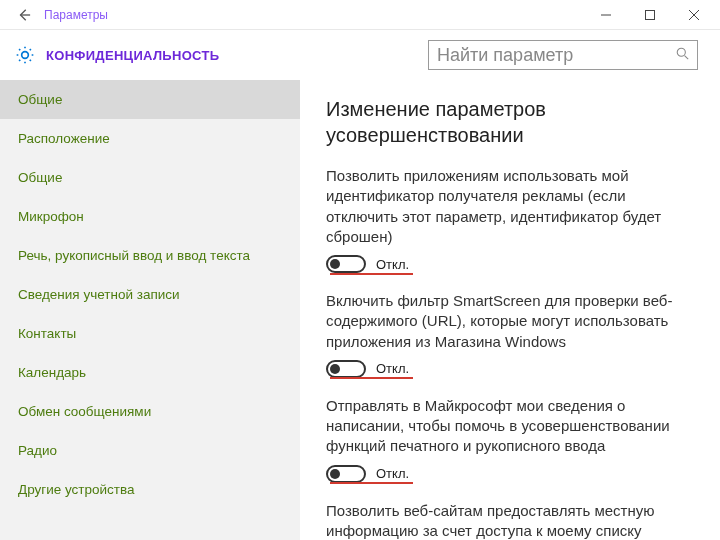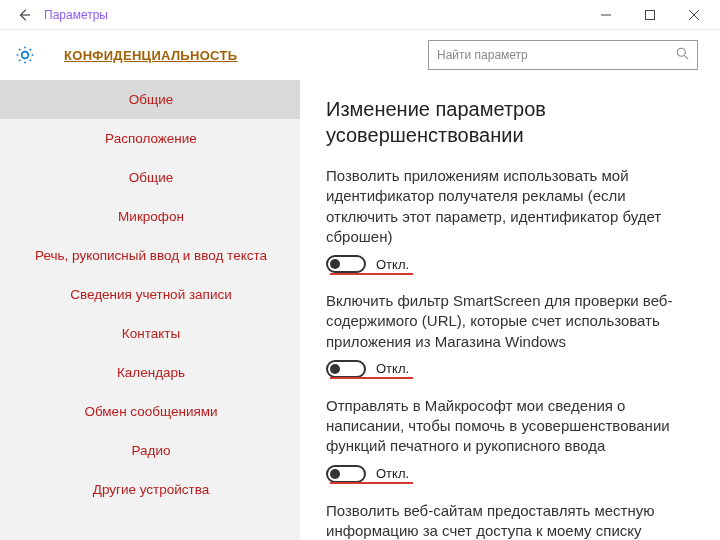--- a/index.html
+++ b/index.html
@@ -43,55 +43,53 @@
     display: flex;
     align-items: center;
     padding: 0 22px 0 14px;
   }
   .gear {
     width: 22px; height: 22px;
     color: #0078d7;
     display: flex; align-items: center; justify-content: center;
   }
   .header-title {
-    margin-left: 28px;
+    margin-left: 10px;
     font-size: 13px;
     font-weight: 600;
     letter-spacing: 0.3px;
-    color: #a16207;
-    text-decoration: underline;
+    color: #6d28d9;
   }
   .search-wrap {
     margin-left: auto;
     width: 270px; height: 30px;
     border: 1px solid #9a9a9a;
     display: flex; align-items: center;
     padding: 0 8px;
   }
   .search-input {
     flex: 1; border: none; outline: none;
-    font-size: 12px; background: transparent;
+    font-size: 18px; background: transparent;
     color: #666;
   }
   .search-input::placeholder { color: #888; }
   .search-icon { color: #888; font-size: 13px; }
 
   
   .main { display: flex; height: calc(540px - 30px - 50px); }
   .sidebar {
     width: 300px;
     background: #f2f2f2;
     overflow-y: auto;
   }
   .sidebar-item {
     padding: 12px 16px 12px 18px;
     font-size: 13.5px;
-    color: #b91c1c;
+    color: #4d7c0f;
     cursor: pointer;
-    text-align: center;
   }
   .sidebar-item.active {
     background: #d9d9d9;
   }
   .content {
     flex: 1;
     padding: 16px 26px 10px 26px;
     overflow-y: auto;
   }
   .content h1 {
@@ -212,21 +210,21 @@
         <div class="setting">
           <div class="setting-desc">Позволить приложениям использовать мой идентификатор получателя рекламы (если отключить этот параметр, идентификатор будет сброшен)</div>
           <div class="toggle-row">
             <div class="toggle">
               <div class="knob"></div>
             </div>
             <span class="toggle-label underline-red">Откл.</span>
           </div>
         </div>
         <div class="setting">
-          <div class="setting-desc">Включить фильтр SmartScreen для проверки веб-содержимого (URL), которые счет использовать приложения из Магазина Windows</div>
+          <div class="setting-desc">Включить фильтр SmartScreen для проверки веб-содержимого (URL), которые могут использовать приложения из Магазина Windows</div>
           <div class="toggle-row">
             <div class="toggle">
               <div class="knob"></div>
             </div>
             <span class="toggle-label underline-red">Откл.</span>
           </div>
         </div>
         <div class="setting">
           <div class="setting-desc">Отправлять в Майкрософт мои сведения о написании, чтобы помочь в усовершенствовании функций печатного и рукописного ввода</div>
           <div class="toggle-row">

